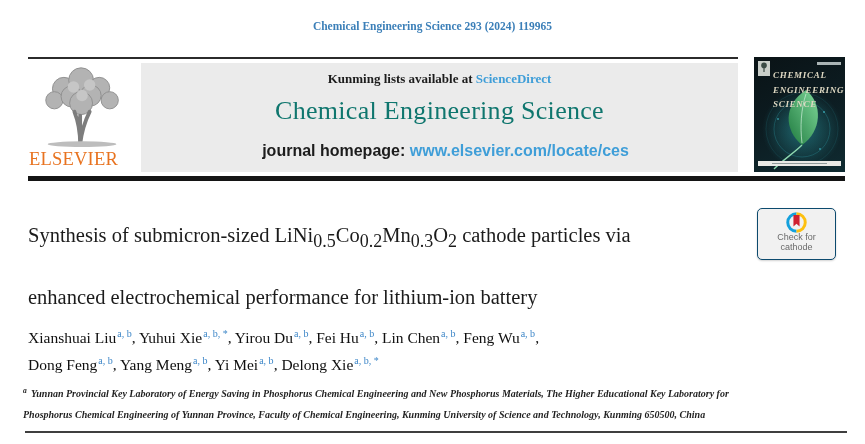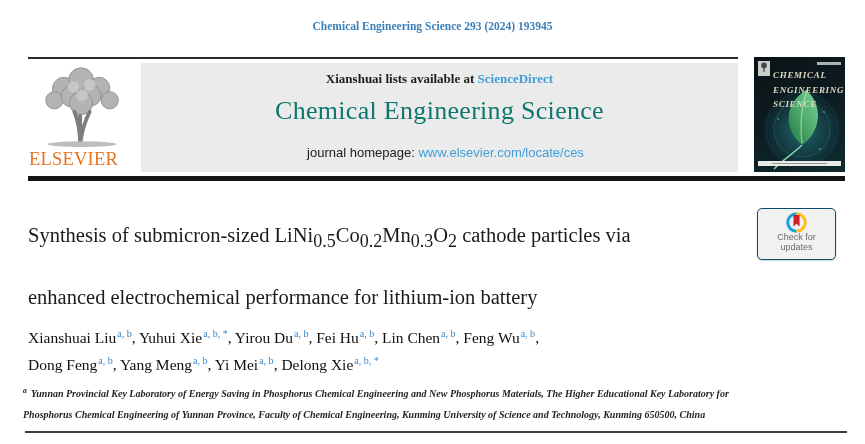--- a/index.html
+++ b/index.html
@@ -10,21 +10,21 @@
   .citation{position:absolute;top:20px;left:0;right:0;text-align:center;
             font-size:11.5px;font-weight:bold;color:#3b7fb8;}
 
   
   .top-rule{position:absolute;left:28px;top:57px;width:710px;height:2px;background:#2b2b2b;}
   .gray-box{position:absolute;left:141px;top:63px;width:597px;height:109px;background:#ebebeb;text-align:center;}
   .contents-line{position:absolute;top:8px;left:0;right:0;font-size:13px;font-weight:bold;color:#1c1c1c;}
   .link{color:#3f9ed8;text-decoration:none;cursor:pointer;}
   .journal-title{position:absolute;top:33px;left:0;right:0;font-size:26px;color:#0f766e;letter-spacing:.3px;}
   .homepage-line{position:absolute;bottom:12px;left:12px;right:0;
-                 font-family:"Liberation Sans",sans-serif;font-size:13px;font-weight:normal;color:#1c1c1c;}
+                 font-family:"Liberation Sans",sans-serif;font-size:16px;font-weight:bold;color:#1c1c1c;}
 
   .elsevier{position:absolute;left:28px;top:63px;width:113px;height:109px;background:#fff;}
   .elsevier svg{display:block;margin:1px 0 0 6px;}
   .elsevier-word{position:absolute;bottom:2px;left:1px;font-size:18.5px;color:#e87320;letter-spacing:.2px;}
 
   .thick-rule{position:absolute;left:28px;top:176px;width:817px;height:5px;background:#141414;}
 
   
   .cover{position:absolute;left:754px;top:57px;width:91px;height:115px;cursor:pointer;
          background:linear-gradient(155deg,#0a1316 0%,#0c1b20 45%,#0f2b31 100%);}
@@ -53,21 +53,21 @@
   .affiliations{position:absolute;left:23px;top:380px;width:747px;font-size:10px;font-style:italic;
                 line-height:21px;color:#1f1f1f;font-weight:bold;}
   .aff-line sup{font-size:7.5px;margin-right:2px;}
   .bottom-rule{position:absolute;left:25px;top:431px;width:822px;height:2px;background:#3f3f3f;}
 </style>
 </head>
 <body>
 
 <div class="page">
 
-  <div class="citation">Chemical Engineering Science 293 (2024) 193945</div>
+  <div class="citation">Chemical Engineering Science 293 (2024) 119965</div>
 
   <div class="top-rule"></div>
 
   <div class="elsevier">
     <svg width="98" height="84" viewBox="0 0 100 88">
       <g fill="#b3b3b3" stroke="#8f8f8f" stroke-width="1">
         <circle cx="30" cy="26" r="12"></circle>
           <circle cx="48" cy="17" r="13"></circle>
         <circle cx="67" cy="25" r="11"></circle>
           <circle cx="20" cy="38" r="9"></circle>
@@ -82,21 +82,21 @@
           <circle cx="49" cy="33" r="6"></circle>
       </g>
       <path d="M47 84 C47 70 45 60 41 50 M47 84 C49 68 52 60 57 50 M47 84 L47 54" fill="none" stroke="#7d7d7d" stroke-width="4" stroke-linecap="round"></path>
       <ellipse cx="49" cy="84" rx="36" ry="3" fill="#bdbdbd"></ellipse>
     </svg>
     <div class="elsevier-word">ELSEVIER</div>
   </div>
 
   <div class="gray-box">
     <div class="contents-line">
-      <span>Xianshuai lists available at </span><a class="link">ScienceDirect</a>
+      <span>Kunming lists available at </span><a class="link">ScienceDirect</a>
     </div>
     <div class="journal-title">Chemical Engineering Science</div>
     <div class="homepage-line">
       <span>journal homepage: </span><a class="link">www.elsevier.com/locate/ces</a>
     </div>
   </div>
 
   <div class="cover">
     <svg class="cover-art" width="91" height="115" viewBox="0 0 91 115">
       <defs>
@@ -137,21 +137,21 @@
   <div class="thick-rule"></div>
 
   <div class="check-badge">
     <svg width="21" height="21" viewBox="0 0 24 24">
       <path d="M12 2 A10 10 0 1 0 12 22" fill="none" stroke="#14a0dc" stroke-width="3.4"></path>
       <path d="M12 22 A10 10 0 0 0 12 2" fill="none" stroke="#fdc010" stroke-width="3.4"></path>
       <path d="M8.5 3.5 h7 v13 l-3.5 -3 -3.5 3 z" fill="#cf2030"></path>
     </svg>
     <div class="badge-text">
       <span>Check for</span><br>
-      <span>updates</span>
+      <span>cathode</span>
     </div>
   </div>
 
   <h1 class="article-title"><span>Synthesis of submicron-sized LiNi</span><sub>0.5</sub><span>Co</span><sub>0.2</sub><span>Mn</span><sub>0.3</sub><span>O</span><sub>2</sub><span> cathode particles via</span><br><br><span>enhanced electrochemical performance for lithium-ion battery</span></h1>
 
   <div class="authors"><span>Xianshuai Liu</span><sup class="au-sup">a, b</sup>, <span>Yuhui Xie</span><sup class="au-sup">a, b, *</sup>, <span>Yirou Du</span><sup class="au-sup">a, b</sup>, <span>Fei Hu</span><sup class="au-sup">a, b</sup>, <span>Lin Chen</span><sup class="au-sup">a, b</sup>, <span>Feng Wu</span><sup class="au-sup">a, b</sup>, <br><span>Dong Feng</span><sup class="au-sup">a, b</sup>, <span>Yang Meng</span><sup class="au-sup">a, b</sup>, <span>Yi Mei</span><sup class="au-sup">a, b</sup>, <span>Delong Xie</span><sup class="au-sup">a, b, *</sup></div>
 
   <div class="affiliations">
       <div class="aff-line"><sup>a</sup> Yunnan Provincial Key Laboratory of Energy Saving in Phosphorus Chemical Engineering and New Phosphorus Materials, The Higher Educational Key Laboratory for Phosphorus Chemical Engineering of Yunnan Province, Faculty of Chemical Engineering, Kunming University of Science and Technology, Kunming 650500, China</div>
     </div>

